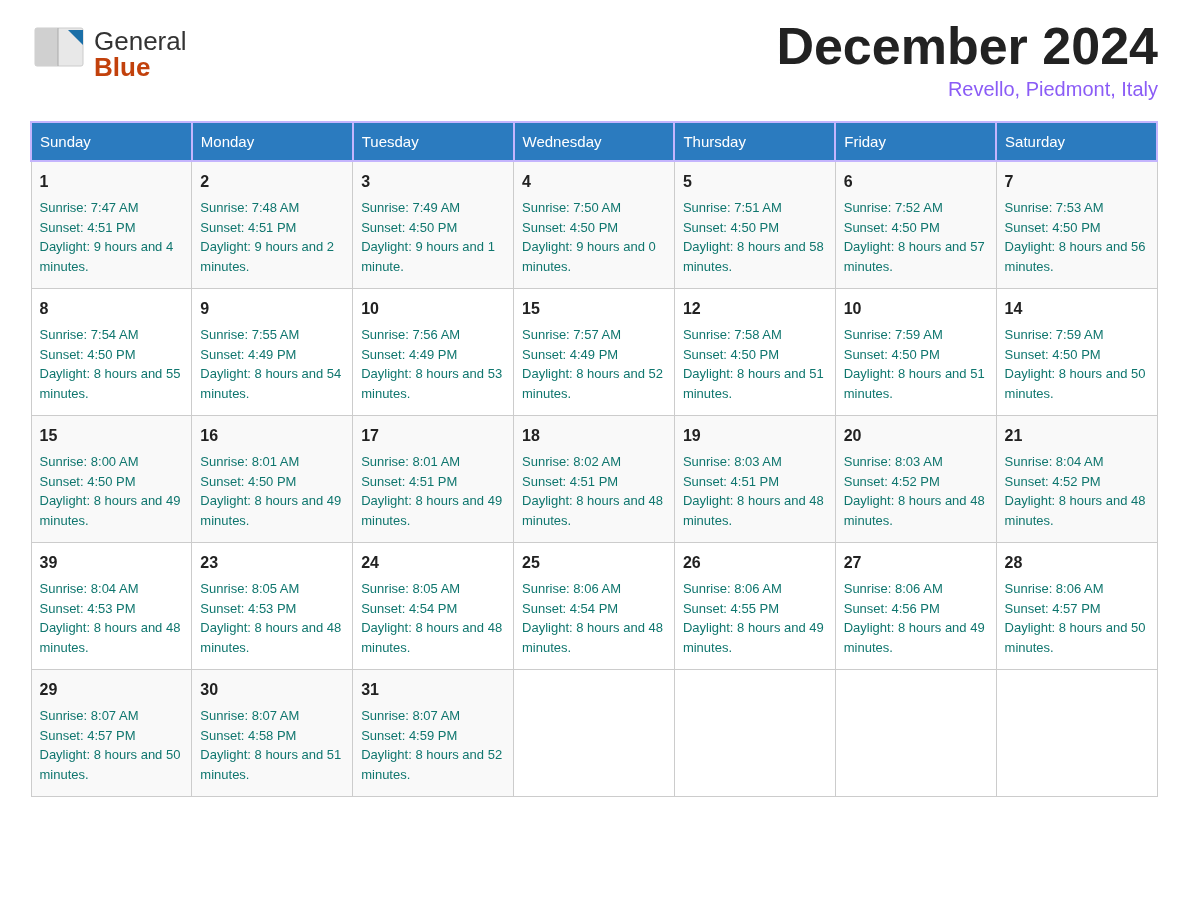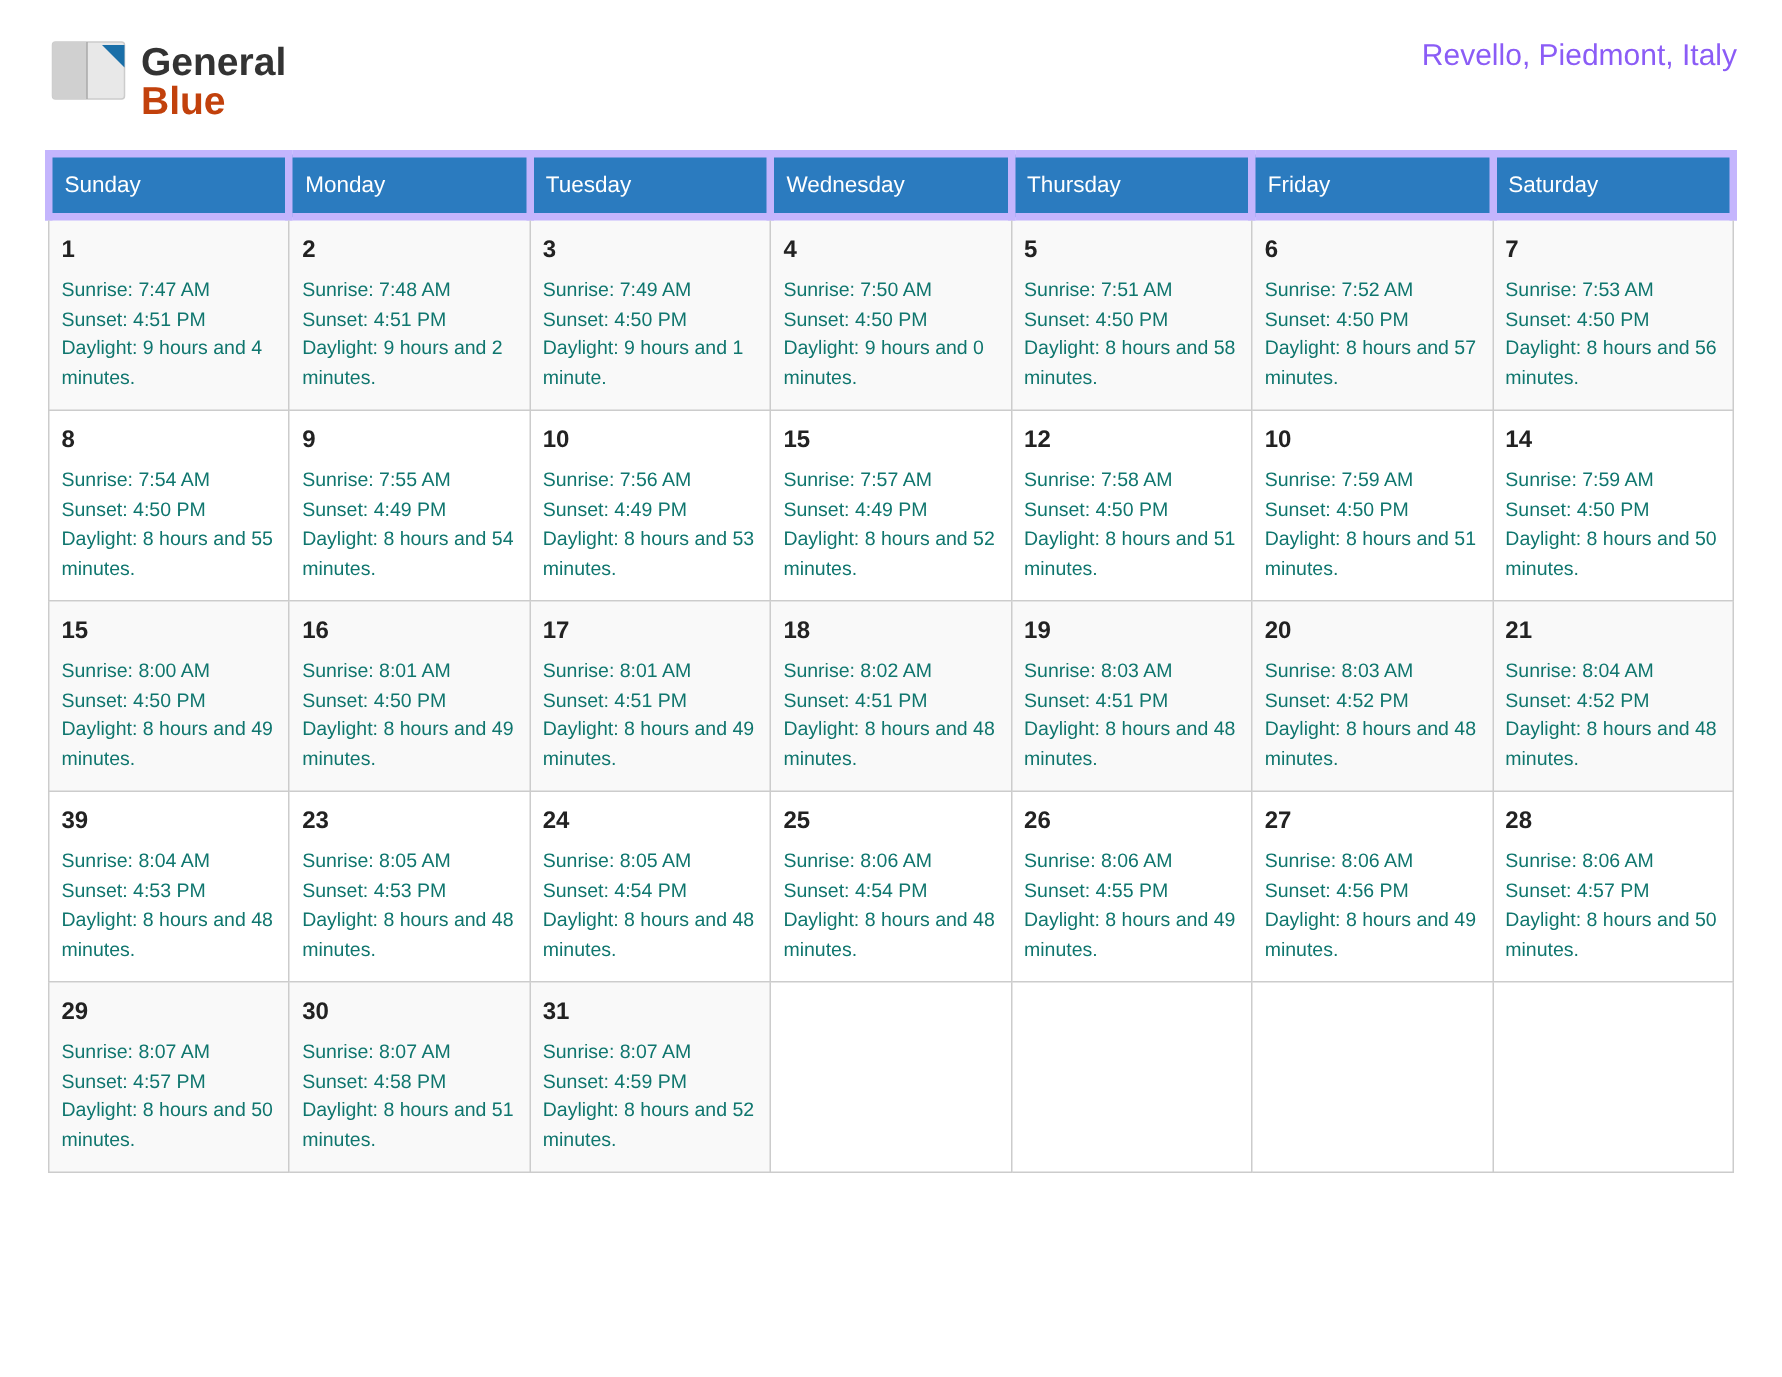--- a/index.html
+++ b/index.html
@@ -34,21 +34,21 @@
       border-collapse: collapse;
       table-layout: fixed;
     }
     th {
       background-color: #2b7bbf;
       color: white;
       padding: 10px 8px;
       text-align: left;
       font-size: 15px;
       font-weight: normal;
-      border: 5px solid #c4b5fd;
+      border: 2px solid #c4b5fd;
     }
     td {
       vertical-align: top;
       padding: 8px 8px 12px 8px;
       border: 1px solid #ccc;
       font-size: 13px;
       line-height: 1.5;
       background: #fff;
     }
     td .day-num {
@@ -79,21 +79,21 @@
     }
     .logo-svg {
       width: 60px;
       height: 60px;
     }
     .logo-words {
       margin-left: 4px;
     }
     .logo-general {
       font-size: 26px;
-      font-weight: bold;
+      font-weight: normal;
       color: #333;
       display: block;
       line-height: 1;
     }
     .logo-blue {
       font-size: 26px;
       font-weight: bold;
       color: #c2410c;
       display: block;
       line-height: 1;
@@ -111,20 +111,21 @@
       <line x1="28" y1="8" x2="28" y2="46" stroke="#aaa" stroke-width="1"></line>
 
       <polygon points="38,10 53,10 53,25" fill="#1a6fa8"></polygon>
     </svg>
     <div class="logo-words">
       <span class="logo-general">General</span>
       <span class="logo-blue">Blue</span>
     </div>
   </div>
   <div class="title-section">
+    <div class="month-title">December 2024</div>
     <div class="location">Revello, Piedmont, Italy</div>
   </div>
 </div>
 
 <table>
   <thead>
     <tr>
       <th>Sunday</th>
       <th>Monday</th>
       <th>Tuesday</th>

